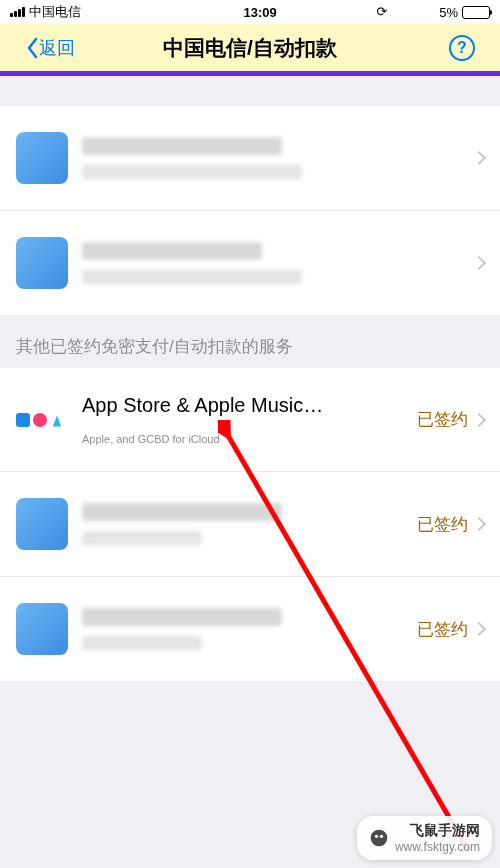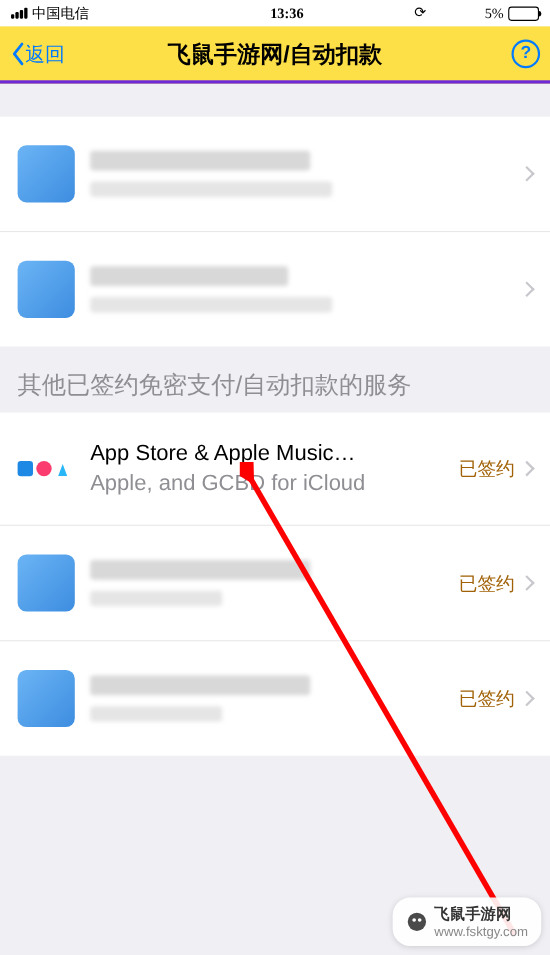--- a/index.html
+++ b/index.html
@@ -13,42 +13,41 @@
     }
     .status-bar {
       height: 24px;
       background: #fff;
       display: flex;
       align-items: center;
       justify-content: space-between;
       padding: 0 10px;
       font-size: 13px;
       font-weight: 500;
-      font-family: Liberation Serif, serif;
     }
     .status-left { display: flex; align-items: center; gap: 4px; }
     .status-right { display: flex; align-items: center; gap: 4px; }
     .signal { display: inline-flex; align-items: flex-end; gap: 1px; }
     .signal span { width: 3px; background: #000; border-radius: 1px; }
     .signal span:nth-child(1){height:4px}
     .signal span:nth-child(2){height:6px}
     .signal span:nth-child(3){height:8px}
     .signal span:nth-child(4){height:10px}
     .battery-wrap { display: flex; align-items: center; gap: 2px; }
     .battery { width: 28px; height: 13px; border: 1px solid #000; border-radius: 3px; position: relative; padding: 1px; }
     .battery::after { content:''; position:absolute; right:-3px; top:3px; width:2px; height:5px; background:#000; border-radius:0 2px 2px 0; }
     .battery-fill { height: 100%; width: 65%; background: #ffcc00; border-radius: 1px; }
     .nav-bar {
       height: 52px;
-      background: #fde047;
+      background: #fef9c3;
       display: flex;
       align-items: center;
       justify-content: space-between;
-      padding: 0 9px;
-      border-bottom: 3px solid #6d28d9;
+      padding: 0 25px;
+      border-bottom: 5px solid #6d28d9;
     }
     .nav-left { display: flex; align-items: center; color: #007aff; font-size: 18px; }
     .nav-left svg { width: 14px; height: 22px; }
     .nav-title { font-size: 21px; font-weight: 600; color: #000; position: absolute; left: 50%; transform: translateX(-50%); }
     .nav-right { width: 26px; height: 26px; }
     .help-icon { width: 26px; height: 26px; border: 2px solid #007aff; border-radius: 50%; display: flex; align-items: center; justify-content: center; color: #007aff; font-size: 16px; font-weight: bold; }
     .section-gap { height: 30px; }
     .list { background: #fff; }
     .list-item {
       display: flex;
@@ -58,29 +57,29 @@
       position: relative;
       border-bottom: 1px solid #e8e8e8;
     }
     .list-item:last-child { border-bottom: none; }
     .icon-box { width: 52px; height: 52px; border-radius: 8px; flex-shrink: 0; margin-right: 14px; }
     .icon-blurred { background: linear-gradient(135deg,#6bb4f5,#3d8de0); filter: blur(0.5px); }
     .icon-multi { width: 52px; display: flex; align-items: center; gap: 3px; flex-shrink: 0; margin-right: 14px; }
     .icon-multi .dot { width: 14px; height: 14px; border-radius: 3px; }
     .content { flex: 1; min-width: 0; }
     .line1 { font-size: 20px; color: #000; white-space: nowrap; overflow: hidden; text-overflow: ellipsis; }
-    .line2 { font-size: 20px; color: #8e8e93; margin-top: 4px; white-space: nowrap; overflow: hidden; text-overflow: ellipsis; }
+    .line2 { font-size: 11px; color: #8e8e93; margin-top: 16px; white-space: nowrap; overflow: hidden; text-overflow: ellipsis; }
     .blurred-text .line1 { background: #d8d8d8; color: transparent; border-radius: 3px; height: 18px; width: 200px; filter: blur(2px); }
     .blurred-text .line2 { background: #e5e5e5; color: transparent; border-radius: 3px; height: 14px; width: 220px; margin-top: 10px; filter: blur(2px); }
     .blurred-text.short .line1 { width: 180px; }
     .blurred-text.mid .line1 { width: 200px; }
     .blurred-text.mid .line2 { width: 120px; }
     .status-label { font-size: 17px; color: #a16207; margin-right: 6px; }
     .chevron { width: 10px; height: 10px; border-top: 2px solid #c7c7cc; border-right: 2px solid #c7c7cc; transform: rotate(45deg); flex-shrink: 0; }
-    .section-header { padding: 20px 16px 10px; font-size: 22px; color: #8e8e93; }
+    .section-header { padding: 20px 16px 10px; font-size: 17px; color: #8e8e93; }
     .arrow-anno {
       position: absolute;
       left: 218px;
       top: 420px;
       width: 300px;
       height: 480px;
       pointer-events: none;
     }
     .watermark {
       position: absolute;
@@ -88,20 +87,21 @@
       bottom: 8px;
       background: rgba(255,255,255,0.9);
       border-radius: 16px;
       padding: 6px 12px;
       font-size: 14px;
       display: flex;
       align-items: center;
       gap: 6px;
       color: #333;
       box-shadow: 0 1px 6px rgba(0,0,0,0.15);
+      text-align: right;
     }
     .watermark svg { width: 20px; height: 20px; }
     .lock-icon {
       position: absolute;
       top: 5px;
       left: 376px;
       width: 12px;
       height: 12px;
       display: flex;
       align-items: center;
@@ -114,38 +114,38 @@
 <div class="status-bar">
   <div class="status-left">
     <span class="signal">
         <span></span>
         <span></span>
         <span></span>
         <span></span>
       </span>
     <span>中国电信</span>
   </div>
-  <div style="font-weight:600">13:36</div>
+  <div style="font-weight:600">13:09</div>
   <div class="status-right">
     <span class="lock-icon">⟳</span>
     <span>5%</span>
     <span class="battery-wrap">
         <span class="battery"><span class="battery-fill"></span></span>
       </span>
   </div>
 </div>
 
 <div class="nav-bar">
   <div class="nav-left">
     <svg viewBox="0 0 12 22">
         <path d="M10 2 L3 11 L10 20" stroke="#007aff" stroke-width="2.5" fill="none" stroke-linecap="round" stroke-linejoin="round"></path>
       </svg>
     <span>返回</span>
   </div>
-  <div class="nav-title">飞鼠手游网/自动扣款</div>
+  <div class="nav-title">中国电信/自动扣款</div>
   <div class="nav-right">
     <div class="help-icon">?</div>
   </div>
 </div>
 
 <div class="section-gap"></div>
 
 <div class="list">
   <div class="list-item">
     <div class="icon-box icon-blurred"></div>

